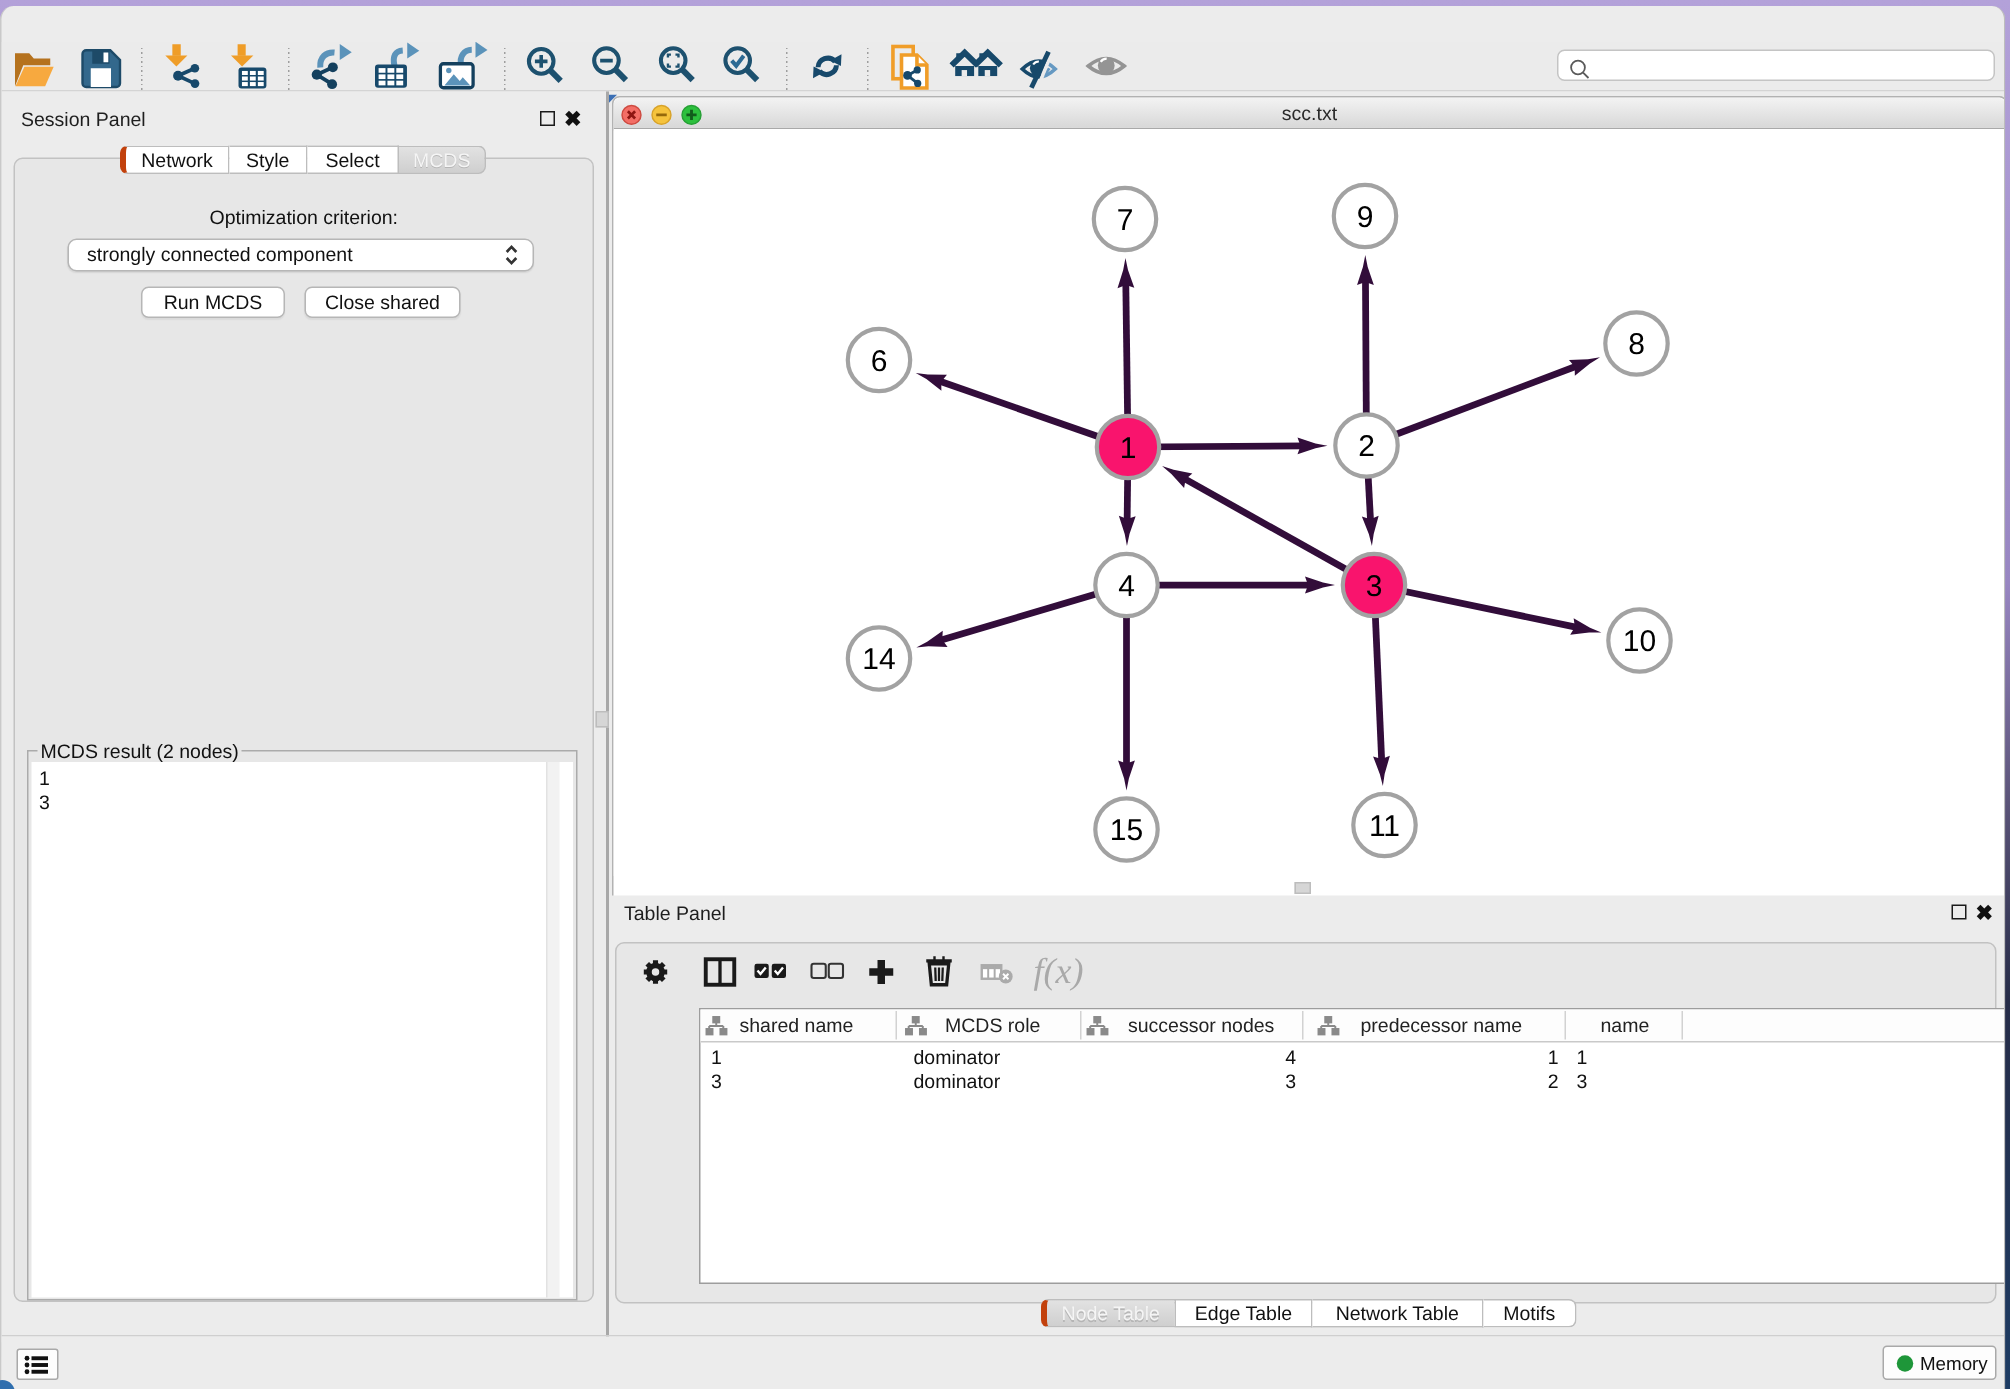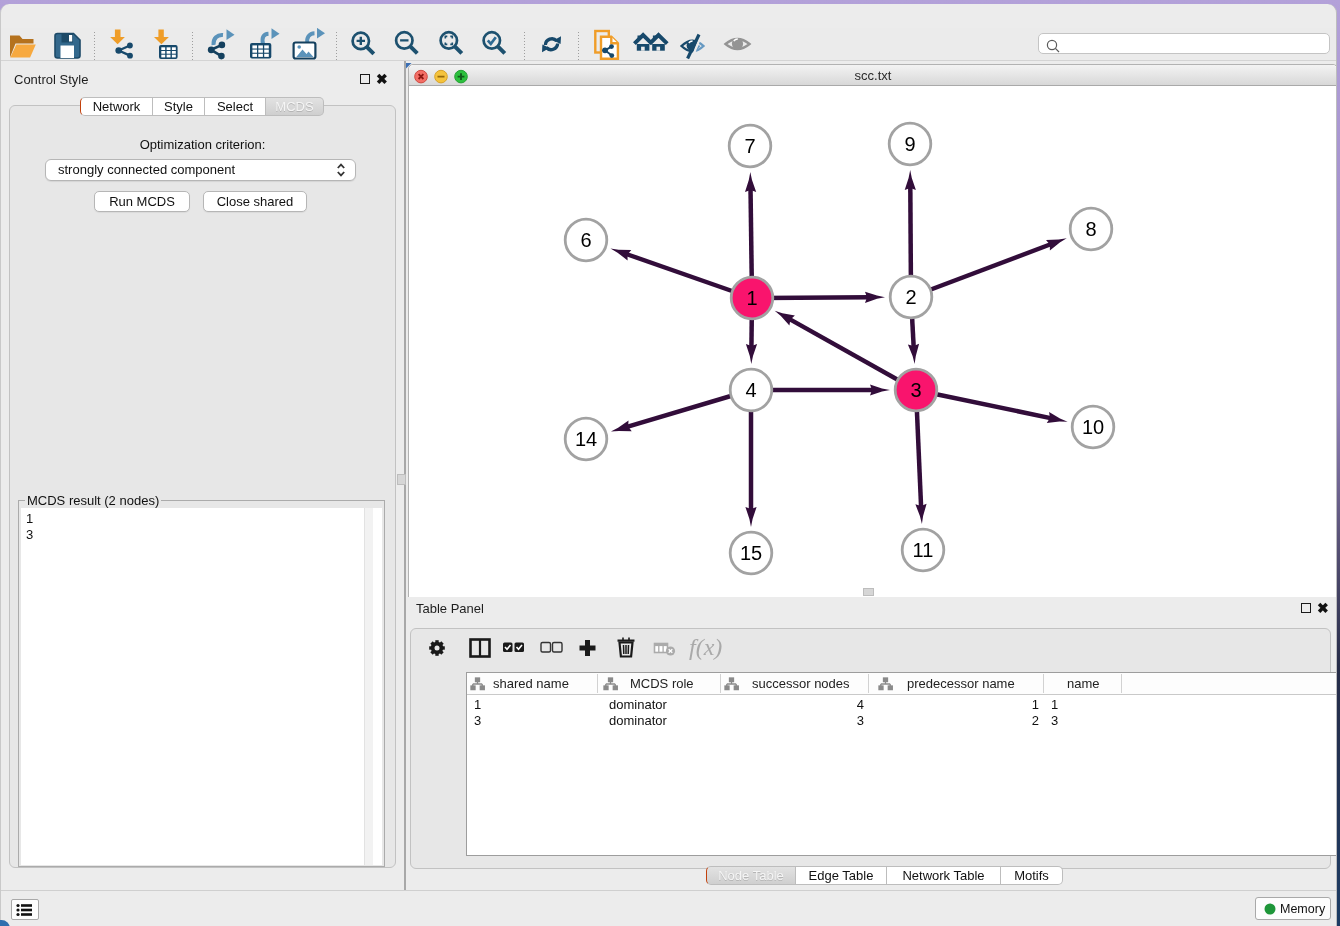--- a/index.html
+++ b/index.html
@@ -23,21 +23,21 @@
           background-image:repeating-linear-gradient(#9e9e9e 0 1px, transparent 1px 3px); }
   
   #cpanel { position:absolute; left:0; top:57px; width:403px; height:834px; background:#ececec; }
   #cpanel .hdr { position:absolute; left:13px; top:11px; font-size:13px; color:#1e1e1e; }
   .sqbtn { position:absolute; width:10px; height:10px; border:1.5px solid #1a1a1a; background:transparent; }
   .xbtn  { position:absolute; font-size:14px; font-weight:bold; color:#111; line-height:10px; }
   .tabpane { position:absolute; background:#e7e7e7; border:1px solid #c2c2c2; border-radius:6px; }
   .tabrow { position:absolute; display:flex; height:19px; font-size:13px; }
   .tab { background:#fff; border:1px solid #bdbdbd; border-left:none; color:#111;
          display:flex; align-items:center; justify-content:center; }
-  .tab.first { border-left:1px solid #c2410c; border-radius:5px 0 0 5px;text-align:center; }
+  .tab.first { border-left:4px solid #c2410c; border-radius:5px 0 0 5px;text-align:center; }
   .tab.last { border-radius:0 5px 5px 0; }
   .tab.sel { background:linear-gradient(#e2e2e2,#cfcfcf); color:#f5f5f5;
              text-shadow:0 1px 0 #b5b5b5; }
   
   #optlabel { position:absolute; left:0; width:403px; top:76px; text-align:center; font-size:13px; color:#111; }
   #dropdown { position:absolute; left:44px; top:98px; width:311px; height:22px; background:#fff;
               border:1px solid #b6b6b6; border-radius:6px; font-size:13px; color:#111;
               line-height:20px; padding-left:12px; box-shadow:0 1px 1px rgba(0,0,0,.08); }
   .btn { position:absolute; height:21px; background:#fff; border:1px solid #b6b6b6; border-radius:5px;
          font-size:13px; color:#111; text-align:center; line-height:19px;
@@ -244,21 +244,21 @@
     <div style="position:absolute; left:1037px; top:5px; width:292px; height:21px; background:#fff;
                 border:1px solid #c4c4c4; border-radius:5px;">
       <svg width="16" height="16" style="position:absolute;left:6px;top:4px" viewBox="0 0 16 16">
         <circle cx="7" cy="7" r="4.6" fill="none" stroke="#5a5a5a" stroke-width="1.2"></circle>
         <line x1="10.4" y1="10.4" x2="14" y2="14" stroke="#5a5a5a" stroke-width="1.2"></line>
       </svg>
     </div>
   </div>
 
   <div id="cpanel">
-    <div class="hdr">Control Style</div>
+    <div class="hdr">Session Panel</div>
     <div class="sqbtn" style="left:359px; top:13px;"></div>
     <div class="xbtn" style="left:375px; top:13px;">✖</div>
     <div class="tabpane" style="left:8px; top:44px; width:387px; height:763px;"></div>
     <div class="tabrow" style="left:79px; top:36px;">
       <div class="tab first" style="width:73px;">Network</div>
       <div class="tab" style="width:52px;">Style</div>
       <div class="tab" style="width:61px;">Select</div>
       <div class="tab last sel" style="width:58px;">MCDS</div>
     </div>
     <div id="optlabel">Optimization criterion:</div>
@@ -459,21 +459,21 @@
       <div class="trow" style="left:142px; top:24px;">dominator</div>
       <div class="trow" style="left:317px; top:24px; width:80px; text-align:right;">4</div>
       <div class="trow" style="left:492px; top:24px; width:80px; text-align:right;">1</div>
       <div class="trow" style="left:584px; top:24px;">1</div>
       <div class="trow" style="left:7px; top:40px;">3</div>
       <div class="trow" style="left:142px; top:40px;">dominator</div>
       <div class="trow" style="left:317px; top:40px; width:80px; text-align:right;">3</div>
       <div class="trow" style="left:492px; top:40px; width:80px; text-align:right;">2</div>
       <div class="trow" style="left:584px; top:40px;">3</div>
     </div>
-    <div class="tabrow" style="left:300px; top:269px;">
+    <div class="tabrow" style="left:288px; top:269px;">
       <div class="tab first sel" style="width:90px;">Node Table</div>
       <div class="tab" style="width:91px;">Edge Table</div>
       <div class="tab" style="width:114px;">Network Table</div>
       <div class="tab last" style="width:62px;">Motifs</div>
     </div>
   </div>
 
   <div id="statusline"></div>
   <div id="statusbar">
     <div id="listbtn">

